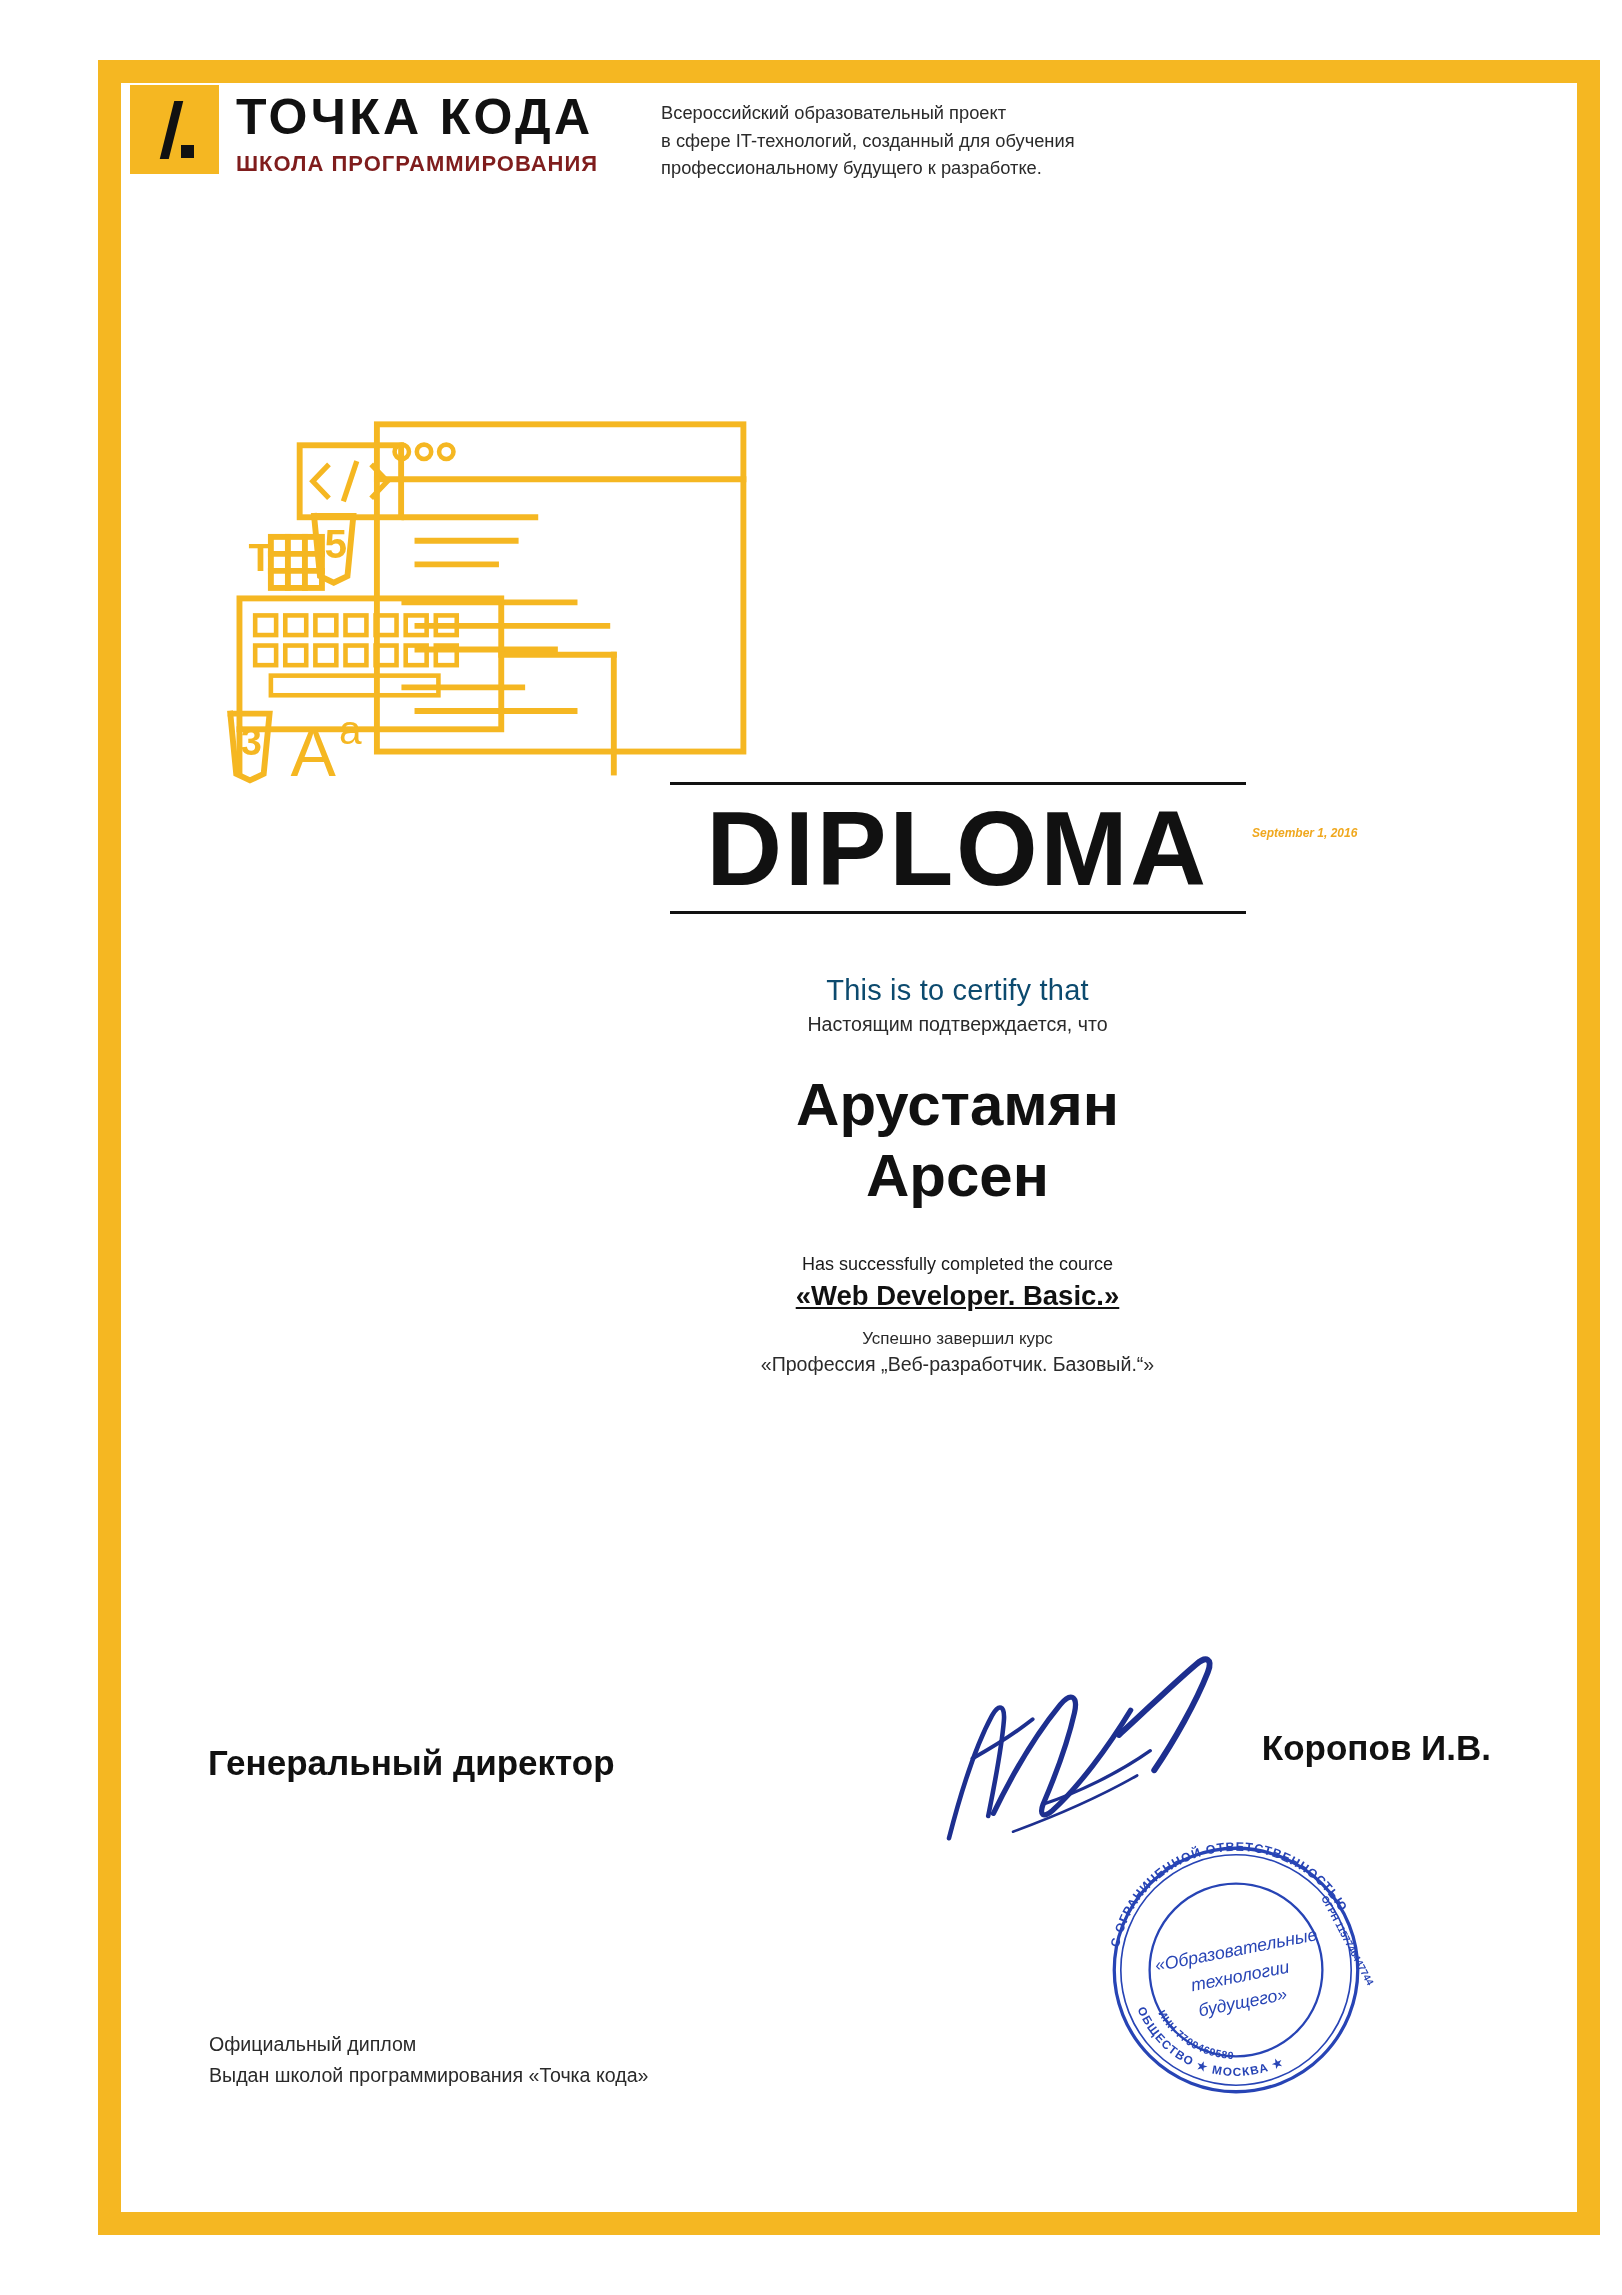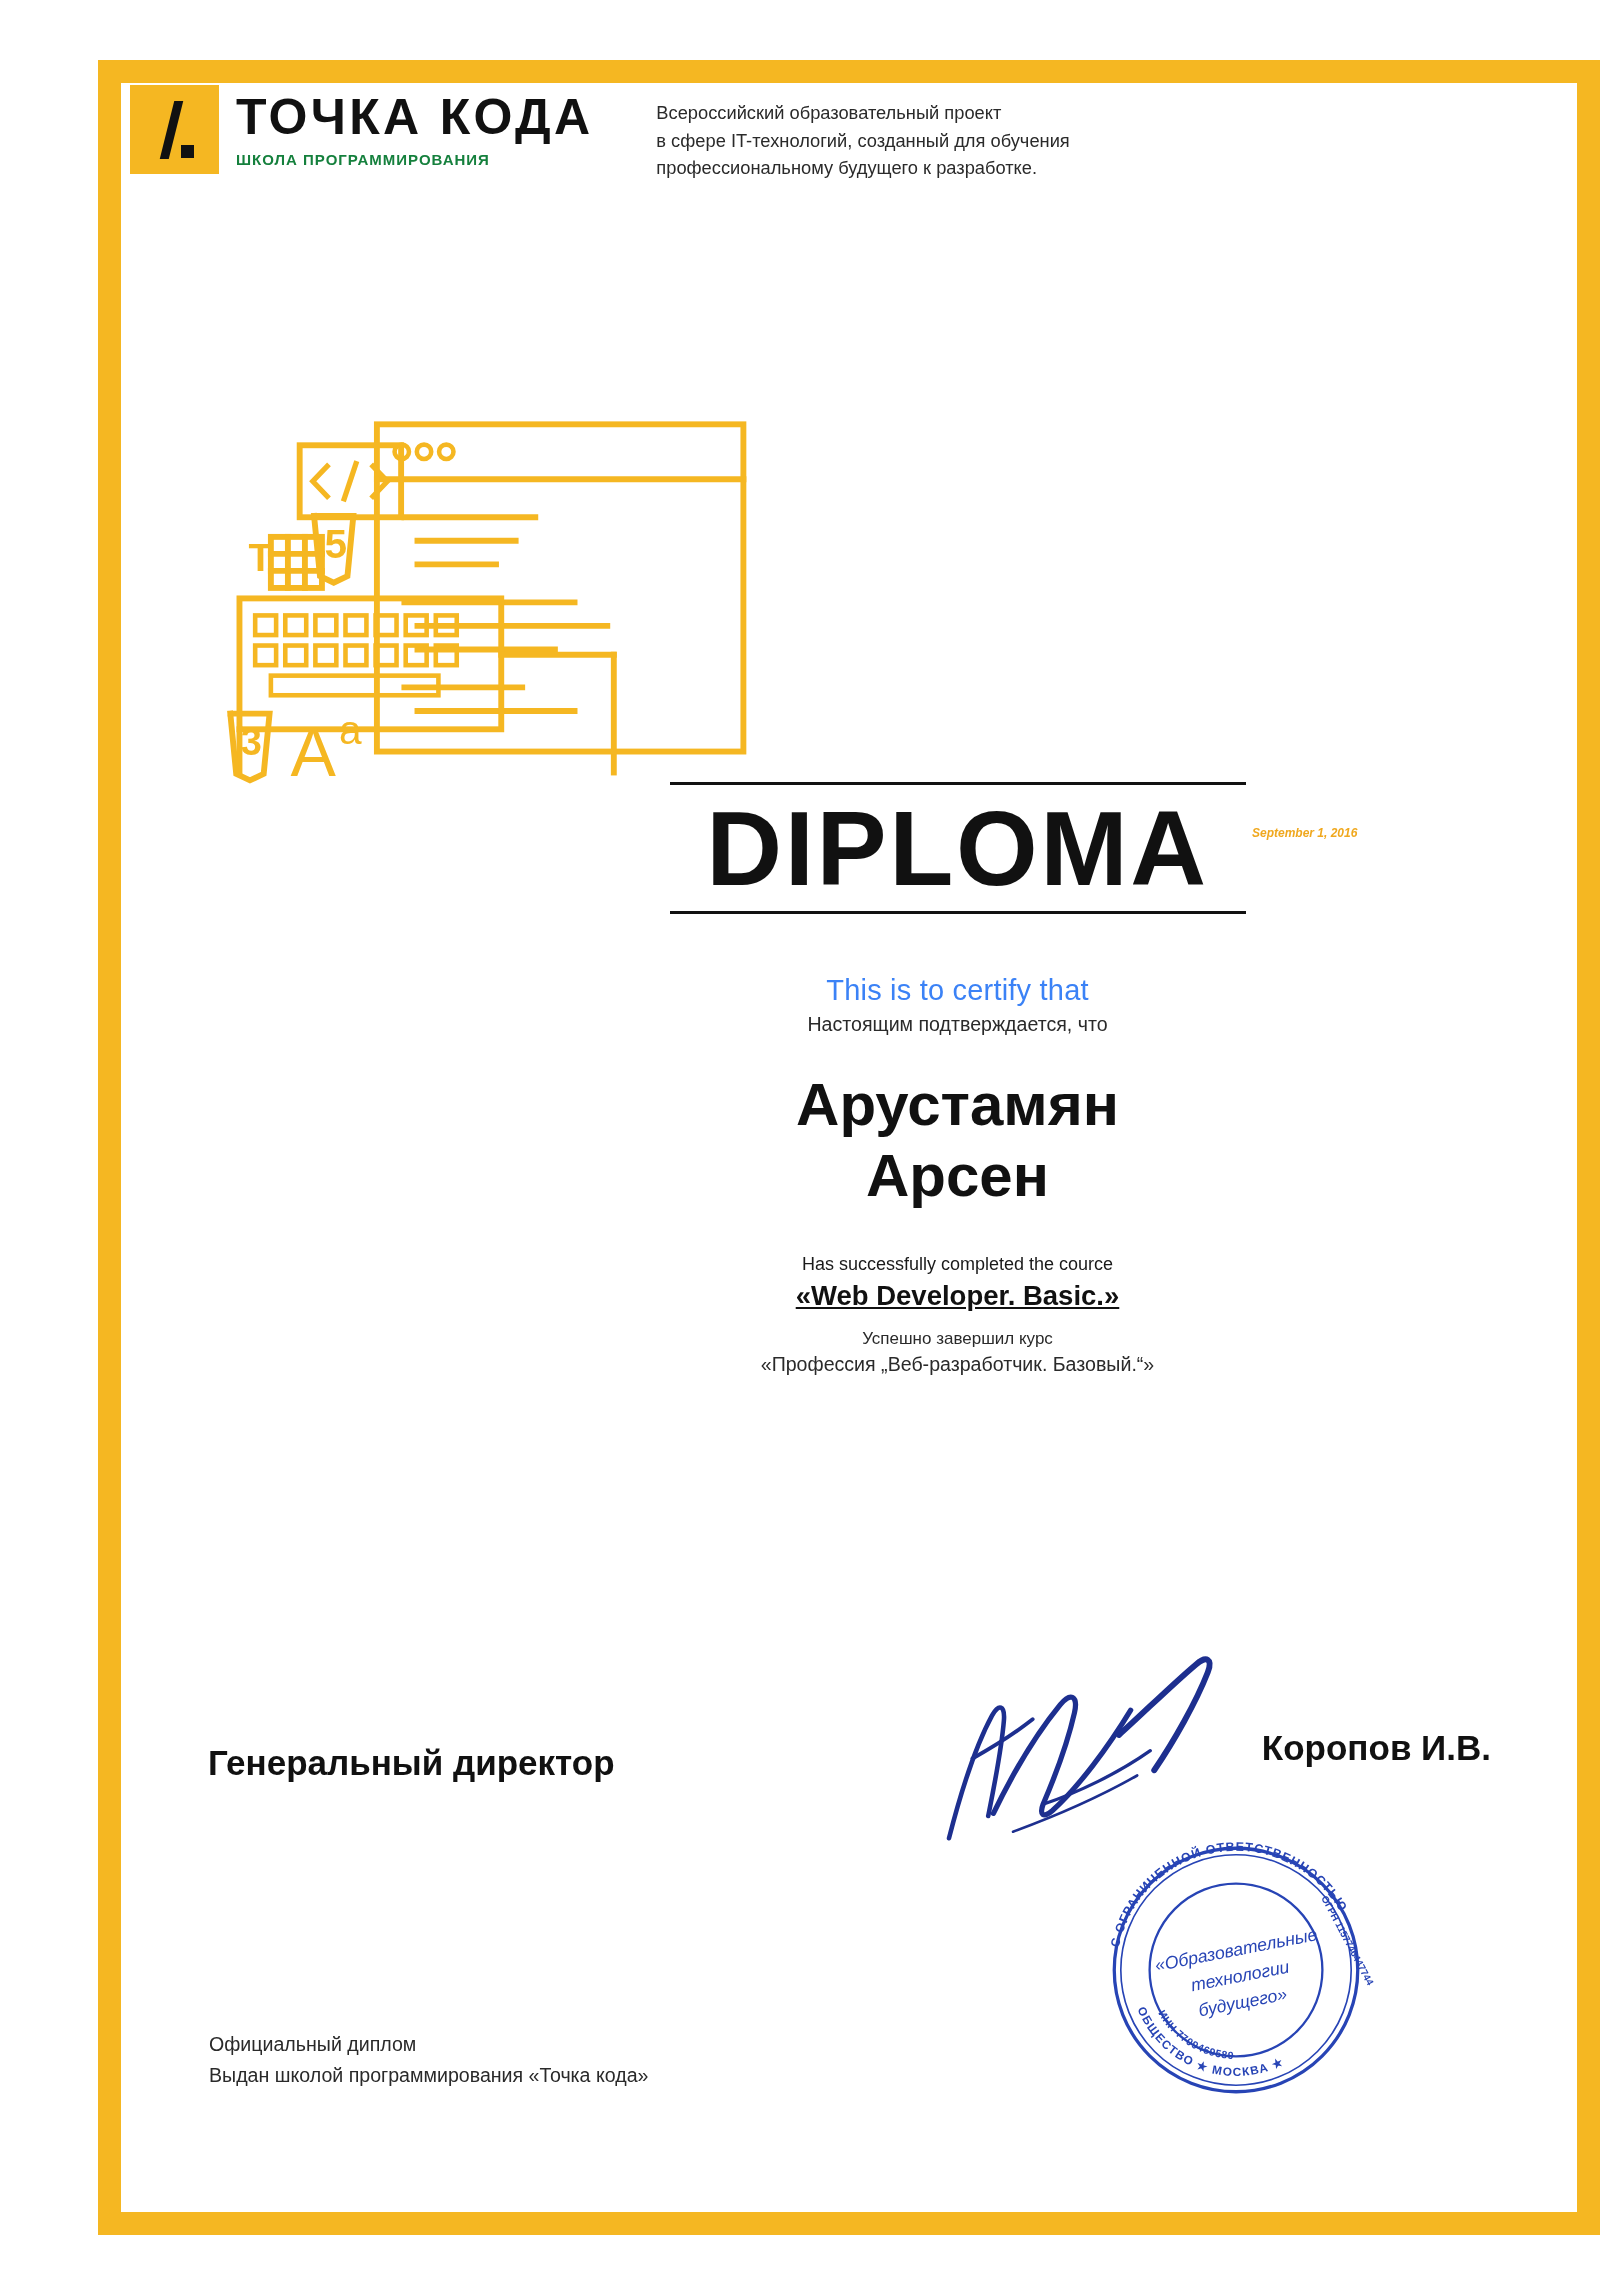--- a/index.html
+++ b/index.html
@@ -78,24 +78,24 @@
   .logo-title {
     font-size: 50px;
     font-weight: bold;
     letter-spacing: 3.3px;
     color: #111111;
     line-height: 1;
     white-space: nowrap;
   }
   .logo-sub {
     margin-top: 9.2px;
-    font-size: 15px;
+    font-size: 22px;
     font-weight: bold;
     letter-spacing: 1px;
-    color: #15803d;
+    color: #7f1d1d;
     white-space: nowrap;
   }
   .header-desc {
     margin-left: 63px;
     padding-top: 14.4px;
     font-size: 18.3px;
     line-height: 1.5;
     color: #2a2a2a;
     max-width: 654px;
   }
@@ -138,21 +138,21 @@
     font-size: 12px;
     font-weight: bold;
     font-style: italic;
     color: #f0a81e;
     white-space: nowrap;
   }
 
   .certify-en {
     margin-top: 60px;
     font-size: 29px;
-    color: #3b82f6;
+    color: #0c4a6e;
     letter-spacing: 0.2px;
   }
   .certify-ru {
     margin-top: 6.5px;
     font-size: 19.6px;
     color: #2a2a2a;
   }
   .recipient {
     margin-top: 34px;
     font-size: 60px;

